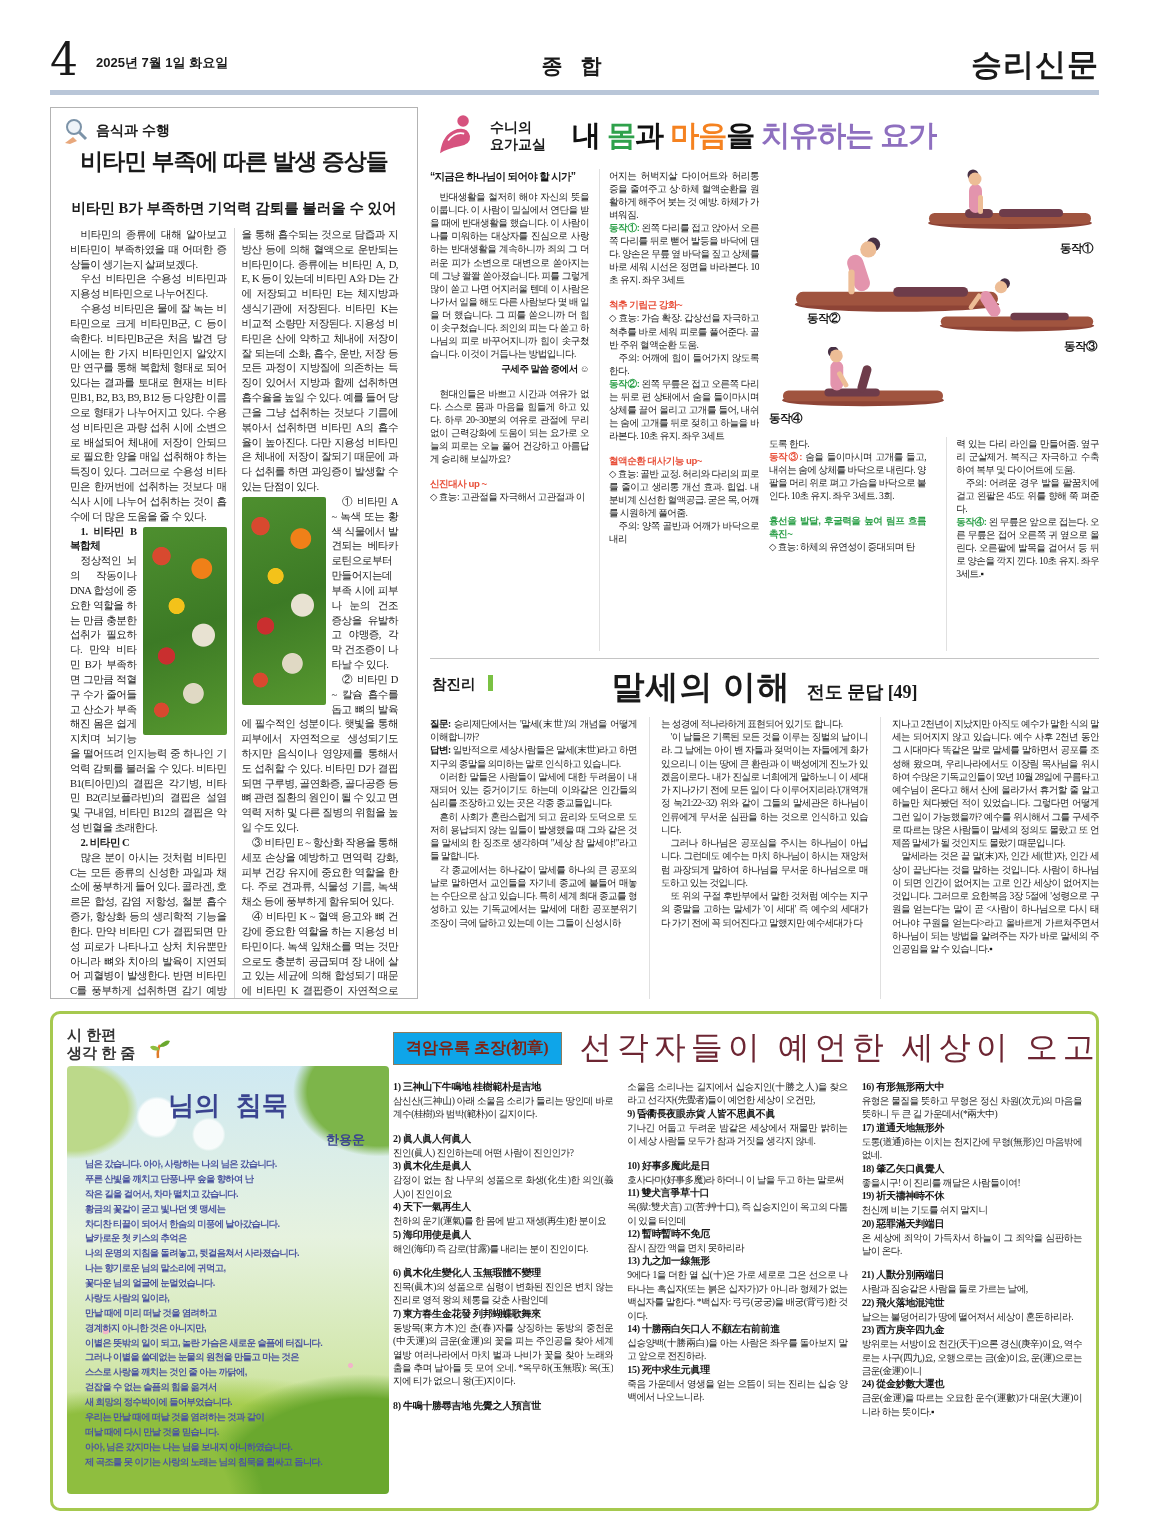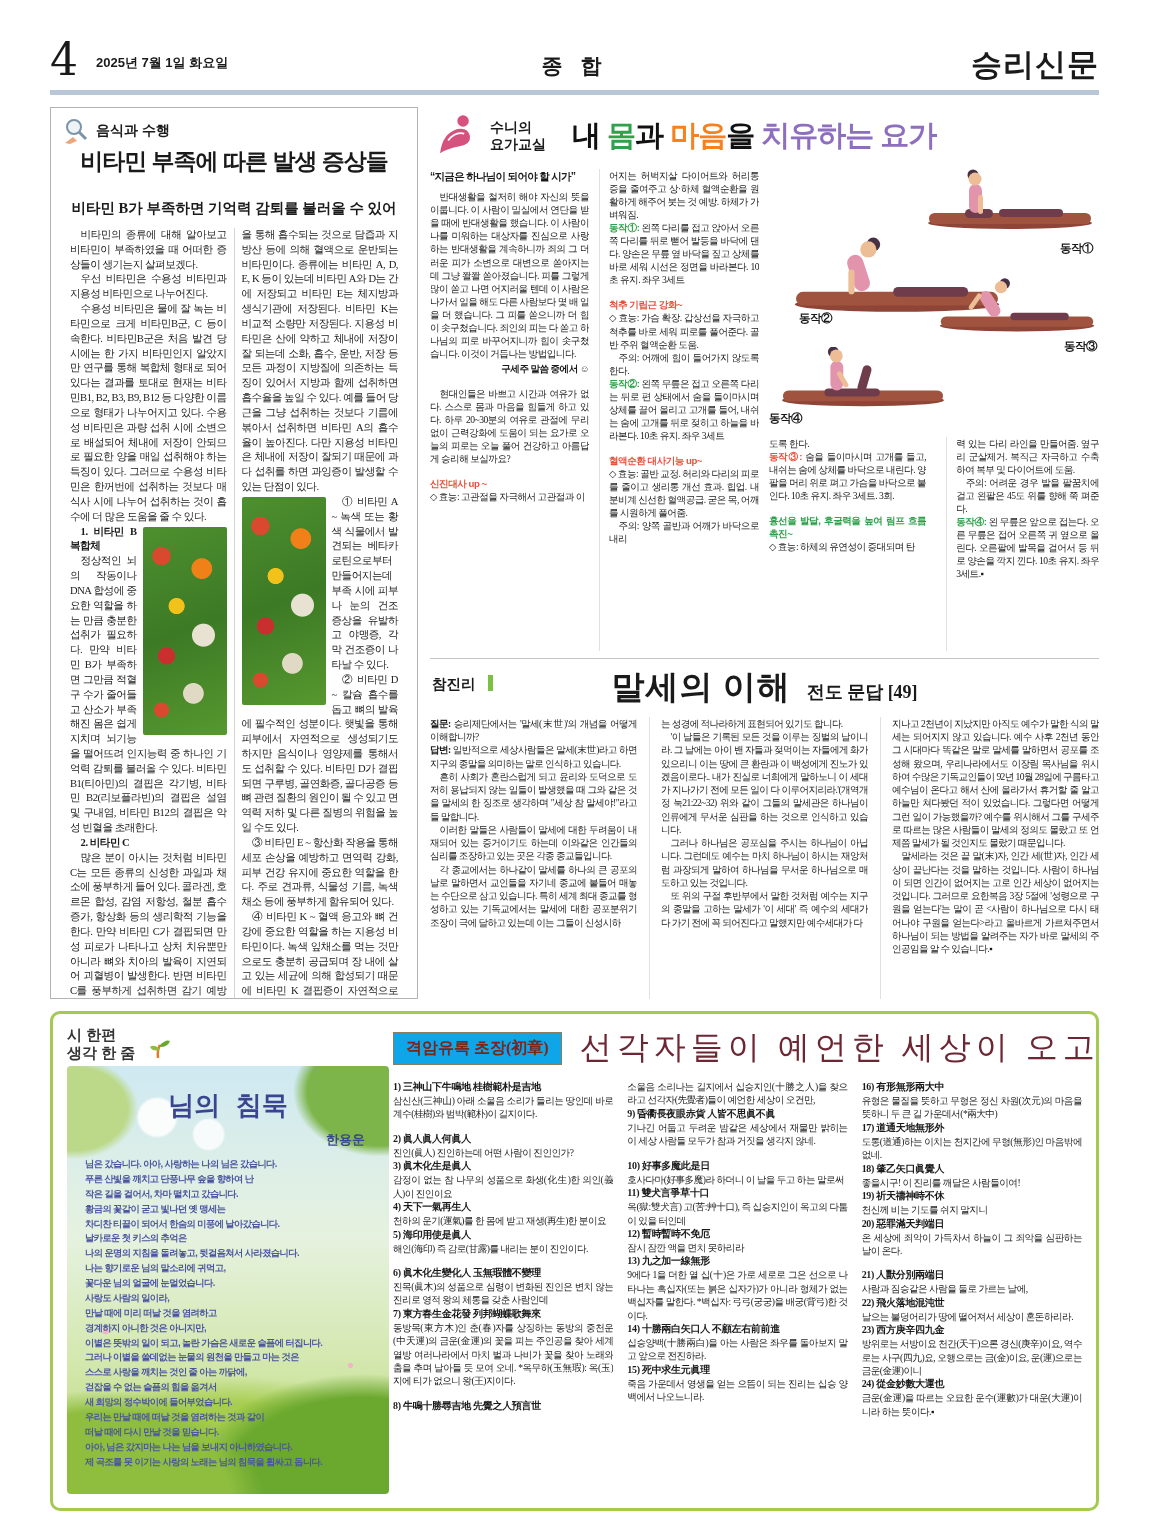--- a/index.html
+++ b/index.html
@@ -63,21 +63,21 @@
   .ycol p.ni{text-indent:0;}
   .ycol p.head-red{color:#e8503a;font-weight:bold;text-indent:0;font-family:"Liberation Sans",sans-serif;margin-top:12px;}
   .ycol p.head-green{color:#2fa14b;font-weight:bold;text-indent:0;font-family:"Liberation Sans",sans-serif;margin-top:12px;}
   .ylab{font-family:"Liberation Sans",sans-serif;}
   .ylab.g{color:#2fa14b;} .ylab.r{color:#e8503a;}
   .yoga-right{flex:1;display:flex;flex-direction:column;min-width:0;}
   .gallery{position:relative;height:268px;}
   .pose{position:absolute;}
   .pose-label{position:absolute;font-size:11.5px;font-weight:bold;letter-spacing:-0.5px;}
   .p1{left:156px;top:0;width:170px;} .pl1{right:6px;top:72px;text-align:center;}
-  .p2{left:22px;top:68px;width:212px;} .pl2{left:30px;top:142px;}
+  .p2{left:22px;top:68px;width:212px;} .pl2{left:38px;top:142px;}
   .p3{left:168px;top:106px;width:160px;} .pl3{right:2px;top:170px;}
   .p4{left:10px;top:178px;width:168px;} .pl4{left:0;top:242px;}
   .yr-cols{display:flex;gap:20px;flex:1;}
   .yr-cols .ycol{width:50%;}
   
   .malse{flex:1;border-top:1px solid #c4c4c4;margin-top:6px;padding-top:6px;overflow:hidden;}
   .malse-head{position:relative;text-align:center;height:44px;}
   .truth{position:absolute;left:2px;top:10px;font-size:14.5px;font-weight:bold;}
   .truth-bar{position:absolute;left:58px;top:10px;width:5px;height:16px;background:#7ac143;}
   .malse-title{display:inline;font-size:33px;font-weight:800;letter-spacing:1px;margin:0;}
@@ -298,22 +298,22 @@
           <span class="truth">참진리</span>
           <span class="truth-bar"></span>
           <h2 class="malse-title">말세의 이해</h2>
           <span class="malse-sub">전도 문답 [49]</span>
         </div>
         <div class="malse-body">
           <div class="mcol">
 
           <p class=" ni"><b>질문: </b><span>승리제단에서는 '말세(末世)'의 개념을 어떻게 이해합니까?</span></p>
               <p class=" ni"><b>답변: </b><span>일반적으로 세상사람들은 말세(末世)라고 하면 지구의 종말을 의미하는 말로 인식하고 있습니다.</span></p>
+              <p><b></b><span>이러한 말들은 사람들이 말세에 대한 두려움이 내재되어 있는 증거이기도 하는데 이와같은 인간들의 심리를 조장하고 있는 곳은 각종 종교들입니다.</span></p>
               <p><b></b><span>흔히 사회가 혼란스럽게 되고 윤리와 도덕으로 도저히 용납되지 않는 일들이 발생했을 때 그와 같은 것을 말세의 한 징조로 생각하며 "세상 참 말세야!"라고들 말합니다.</span></p>
-              <p><b></b><span>이러한 말들은 사람들이 말세에 대한 두려움이 내재되어 있는 증거이기도 하는데 이와같은 인간들의 심리를 조장하고 있는 곳은 각종 종교들입니다.</span></p>
               <p><b></b><span>각 종교에서는 하나같이 말세를 하나의 큰 공포의 날로 말하면서 교인들을 자기네 종교에 붙들어 매놓는 수단으로 삼고 있습니다. 특히 세계 최대 종교를 형성하고 있는 기독교에서는 말세에 대한 공포분위기 조장이 극에 달하고 있는데 이는 그들이 신성시하</span></p>
             </div>
           <div class="mcol">
 
           <p class=" ni"><b></b><span>는 성경에 적나라하게 표현되어 있기도 합니다.</span></p>
               <p><b></b><span>'이 날들은 기록된 모든 것을 이루는 징벌의 날이니라. 그 날에는 아이 밴 자들과 젖먹이는 자들에게 화가 있으리니 이는 땅에 큰 환란과 이 백성에게 진노가 있겠음이로다.. 내가 진실로 너희에게 말하노니 이 세대가 지나가기 전에 모든 일이 다 이루어지리라.'(개역개정 눅21:22~32) 위와 같이 그들의 말세관은 하나님이 인류에게 무서운 심판을 하는 것으로 인식하고 있습니다.</span></p>
               <p><b></b><span>그러나 하나님은 공포심을 주시는 하나님이 아닙니다. 그런데도 예수는 마치 하나님이 하시는 재앙처럼 과장되게 말하여 하나님을 무서운 하나님으로 매도하고 있는 것입니다.</span></p>
               <p><b></b><span>또 위의 구절 후반부에서 말한 것처럼 예수는 지구의 종말을 고하는 말세가 '이 세대' 즉 예수의 세대가 다 가기 전에 꼭 되어진다고 말했지만 예수세대가 다</span></p>
             </div>
           <div class="mcol">

